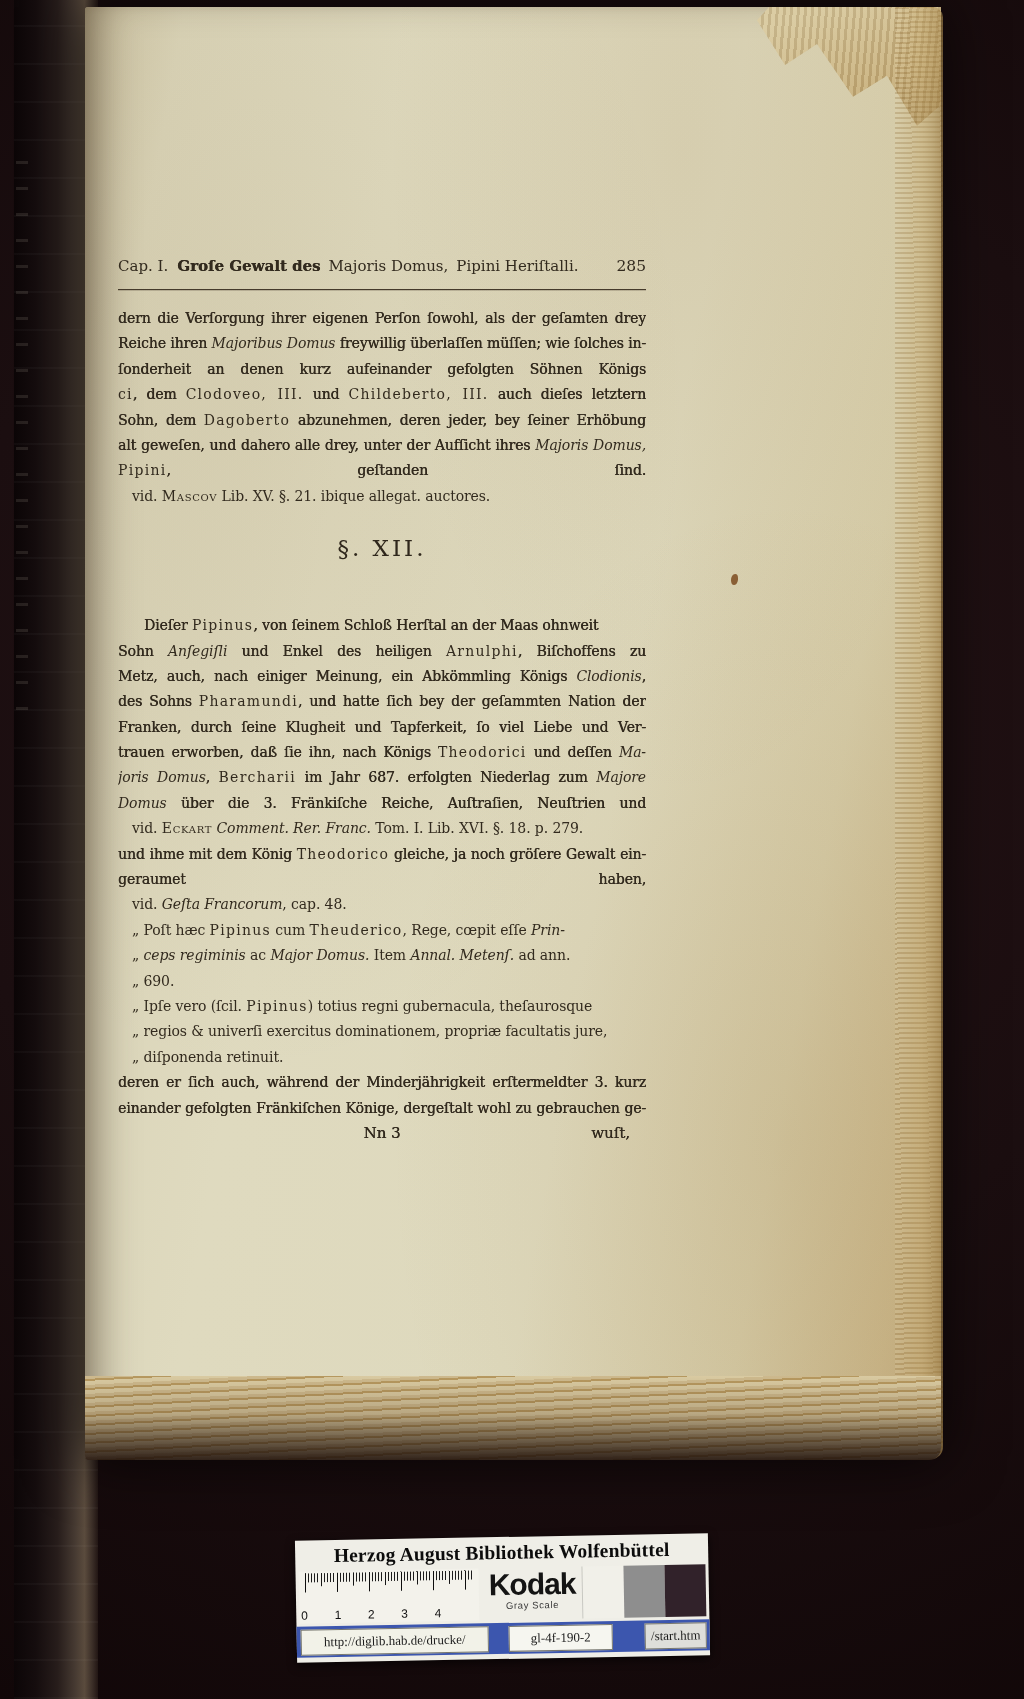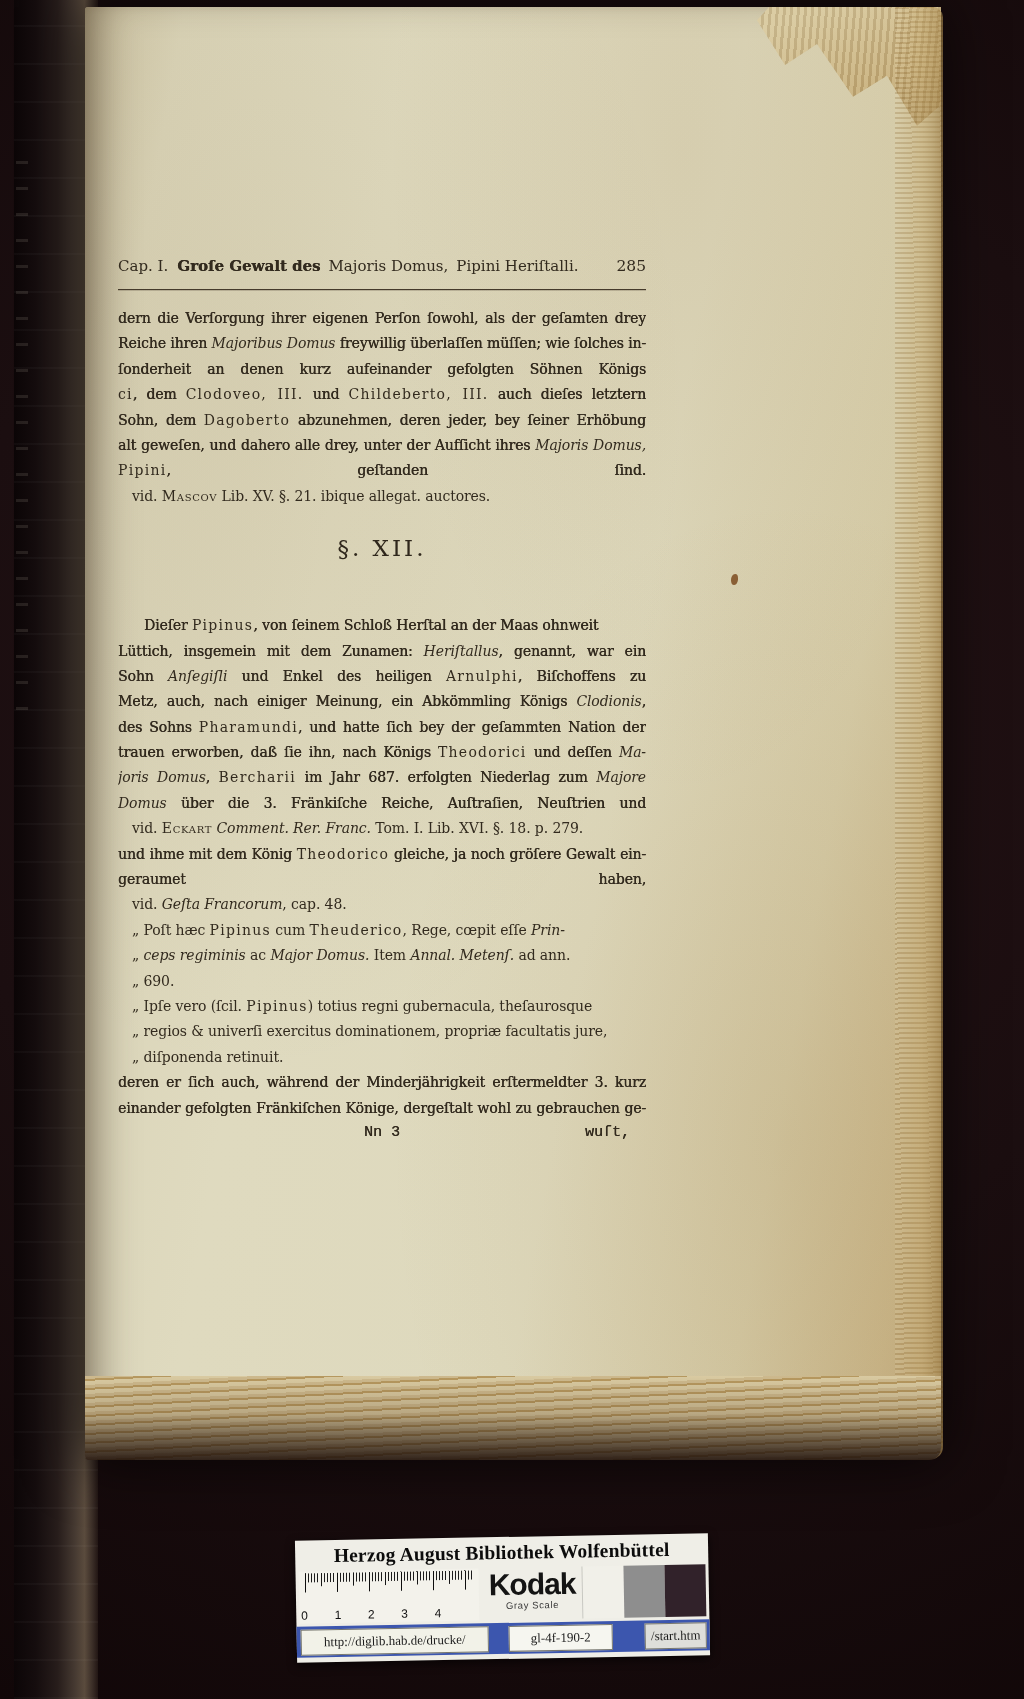--- a/index.html
+++ b/index.html
@@ -53,21 +53,21 @@
   .line{line-height:25.4px;height:25.4px;font-size:14px;letter-spacing:-.1px;
     text-align:justify;text-align-last:justify;overflow:hidden;}
   .line.cite{text-align-last:left;padding-left:14px;}
   .line.indent{text-indent:26px;text-align-last:left;margin-top:48px;}
   .s-g{text-shadow:.35px 0 0 currentColor;}
   .s-l{letter-spacing:.09em;}
   .s-li{font-style:italic;margin-top:33px;}
   .s-sc{font-variant:small-caps;letter-spacing:.05em;}
   .sec-head{margin-top:22px;height:34px;line-height:34px;text-align:center;
     font-size:23px;letter-spacing:3px;color:#2f271c;}
-  .sigline{position:relative;margin-top:3px;height:25px;font-size:15px;font-family:Liberation Mono, monospace;}
+  .sigline{position:relative;margin-top:3px;height:25px;font-size:15px;}
   .sig{position:absolute;left:50%;transform:translateX(-50%);text-shadow:.35px 0 0 currentColor;}
   .catch{position:absolute;right:16px;text-shadow:.3px 0 0 currentColor;}
   
   .card{position:absolute;left:296px;top:1537px;width:413px;height:117px;
     background:#efeee7;transform:rotate(-1.05deg);box-shadow:0 3px 10px rgba(0,0,0,.65);
     padding:2px 0 3px 0;}
   .lib{height:28px;line-height:28px;text-align:center;font-family:"Liberation Serif",serif;
     font-weight:bold;font-size:19.5px;color:#0c0c0c;letter-spacing:.2px;}
   .mid{display:flex;height:52px;padding:1px 3px 0 3px;align-items:stretch;}
   .ruler{position:relative;width:180px;background:#f3f2eb;}
@@ -124,24 +124,24 @@
           <div class="line"><span class="s-g">ſonderheit an denen kurz aufeinander gefolgten Söhnen Königs </span></div>
           <div class="line"><span class="s-l">ci</span><span class="s-g">, dem </span><span class="s-l">Clodoveo, III.</span><span class="s-g"> und </span><span class="s-l">Childeberto, III.</span><span class="s-g"> auch dieſes letztern</span></div>
           <div class="line"><span class="s-g">Sohn, dem </span><span class="s-l">Dagoberto</span><span class="s-g"> abzunehmen, deren jeder, bey ſeiner Erhöbung</span></div>
           <div class="line"><span class="s-g">alt geweſen, und dahero alle drey, unter der Aufſicht ihres </span><span class="s-li">Majoris Domus,</span></div>
           <div class="line"><span class="s-l">Pipini</span><span class="s-g">, geſtanden ſind.</span></div>
           <div class="line cite"><span class="s-r">vid. </span><span class="s-sc">Mascov</span><span class="s-r"> Lib. XV. §. 21. ibique allegat. auctores.</span></div>
         </div>
       <div class="sec-head">§. XII.</div>
       <div class="para" id="para2">
           <div class="line indent"><span class="s-g">Dieſer </span><span class="s-l">Pipinus</span><span class="s-g">, von ſeinem Schloß Herſtal an der Maas ohnweit</span></div>
-          <div class="line"><span class="s-g">Lüttich, insgemein mit dem Zunamen: </span><span class="s-li">Heriſtallus</span><span class="s-g">, genannt, war ein</span></div>
           <div class="line"><span class="s-g">Sohn </span><span class="s-li">Anſegiſli</span><span class="s-g"> und Enkel des heiligen </span><span class="s-l">Arnulphi</span><span class="s-g">, Biſchoffens zu</span></div>
           <div class="line"><span class="s-g">Metz, auch, nach einiger Meinung, ein Abkömmling Königs </span><span class="s-li">Clodionis</span><span class="s-g">,</span></div>
           <div class="line"><span class="s-g">des Sohns </span><span class="s-l">Pharamundi</span><span class="s-g">, und hatte ſich bey der geſammten Nation der</span></div>
+          <div class="line"><span class="s-g">Franken, durch ſeine Klugheit und Tapferkeit, ſo viel Liebe und Ver-</span></div>
           <div class="line"><span class="s-g">trauen erworben, daß ſie ihn, nach Königs </span><span class="s-l">Theodorici</span><span class="s-g"> und deſſen </span><span class="s-li">Ma-</span></div>
           <div class="line"><span class="s-li">joris Domus</span><span class="s-g">, </span><span class="s-l">Bercharii</span><span class="s-g"> im Jahr 687. erfolgten Niederlag zum </span><span class="s-li">Majore</span></div>
           <div class="line"><span class="s-li">Domus</span><span class="s-g"> über die 3. Fränkiſche Reiche, Auſtraſien, Neuſtrien und</span></div>
           <div class="line cite"><span class="s-r">vid. </span><span class="s-sc">Eckart</span><span class="s-li"> Comment. Rer. Franc.</span><span class="s-r"> Tom. I. Lib. XVI. §. 18. p. 279.</span></div>
           <div class="line"><span class="s-g">und ihme mit dem König </span><span class="s-l">Theodorico</span><span class="s-g"> gleiche, ja noch gröſere Gewalt ein-</span></div>
           <div class="line"><span class="s-g">geraumet haben,</span></div>
           <div class="line cite"><span class="s-r">vid. </span><span class="s-li">Geſta Francorum</span><span class="s-r">, cap. 48.</span></div>
           <div class="line cite"><span class="s-r">„ Poſt hæc </span><span class="s-l">Pipinus</span><span class="s-r"> cum </span><span class="s-l">Theuderico</span><span class="s-r">, Rege, cœpit eſſe </span><span class="s-li">Prin-</span></div>
           <div class="line cite"><span class="s-r">„ </span><span class="s-li">ceps regiminis</span><span class="s-r"> ac </span><span class="s-li">Major Domus.</span><span class="s-r">  Item </span><span class="s-li">Annal. Metenſ.</span><span class="s-r"> ad ann.</span></div>
           <div class="line cite"><span class="s-r">„ 690.</span></div>

